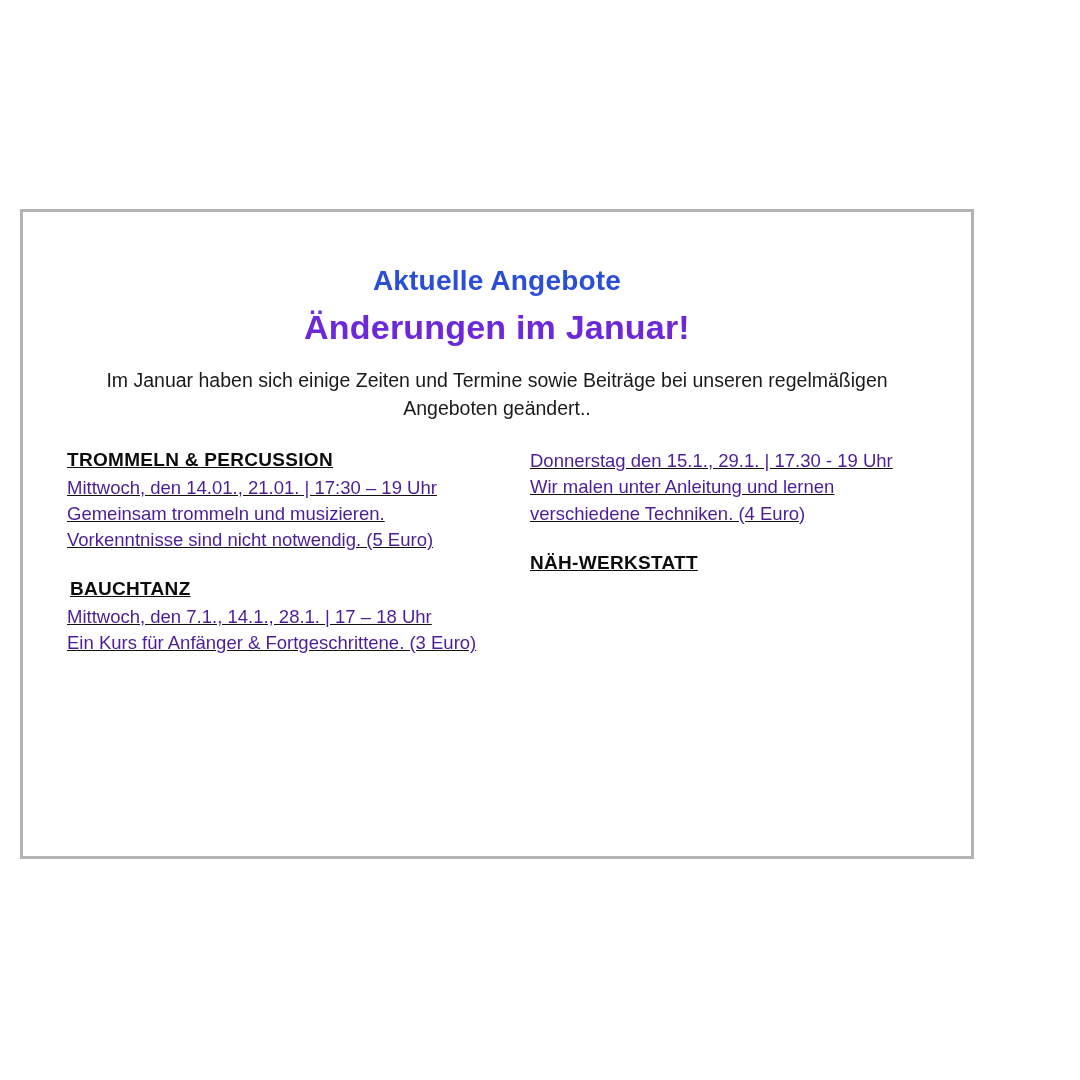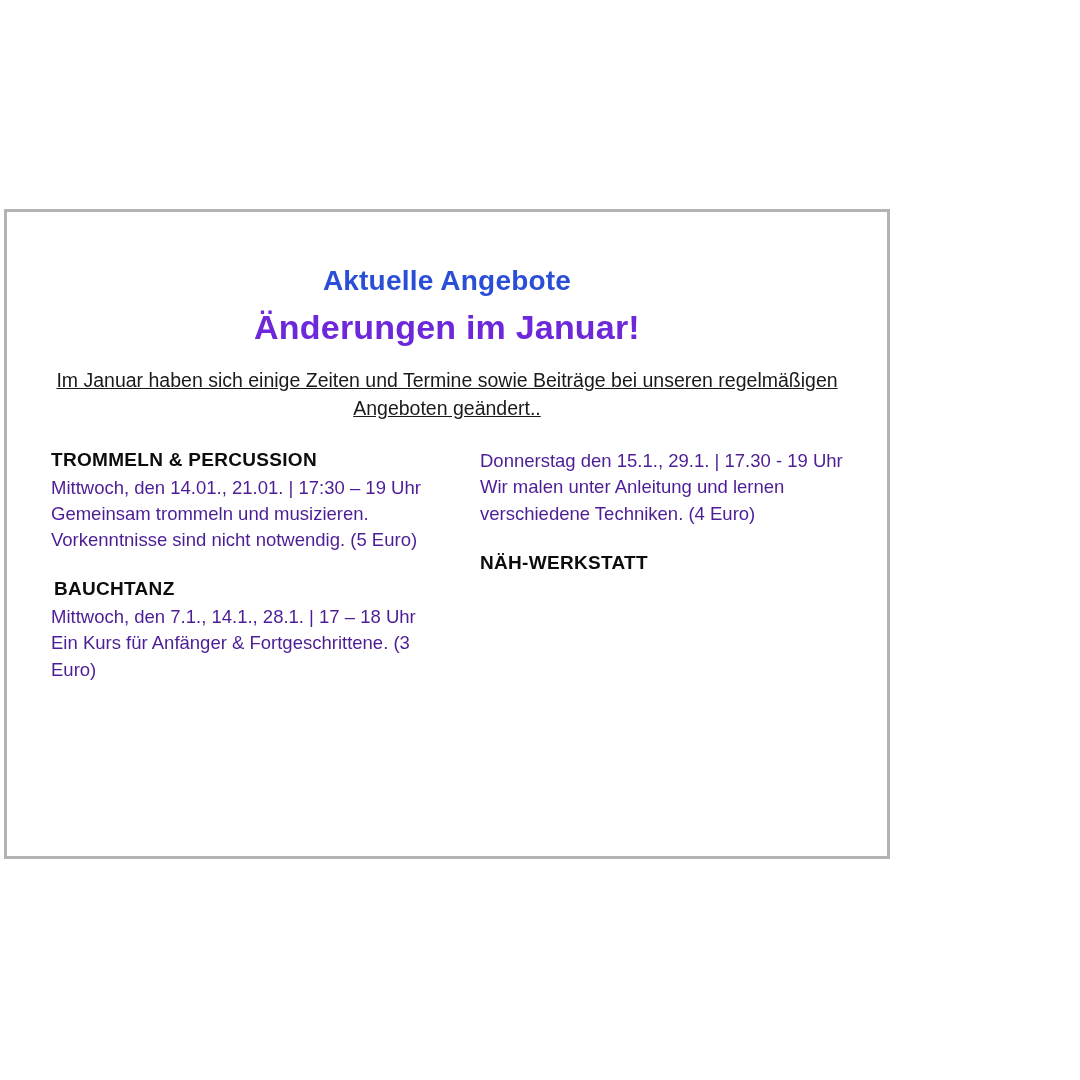--- a/index.html
+++ b/index.html
@@ -18,23 +18,23 @@
   .page {
     position: relative;
     width: 1080px;
     height: 1080px;
     background: #ffffff;
   }
 
   
   .card {
     position: absolute;
-    left: 4px;
+    left: 20px;
     top: 209px;
-    width: 886px;
+    width: 954px;
     height: 650px;
     background: #ffffff;
     border: 3px solid #b3b3b3;
     box-sizing: border-box;
   }
 
   .card-inner {
     position: relative;
     width: 100%;
     height: 100%;
@@ -63,41 +63,41 @@
   }
 
   .intro {
     text-align: center;
     color: #1a1a1a;
     font-size: 19.5px;
     font-weight: 400;
     line-height: 1.45;
     margin: 8px auto;
     max-width: 945px;
-    text-decoration: underline;
   }
 
   .columns {
     position: absolute;
     left: 44px;
     right: 30px;
     top: 236px;
     display: flex;
     gap: 0px;
   }
 
   .col {
     width: 50%;
     box-sizing: border-box;
   }
   .col.left { padding-right: 26px; }
   .col.right { padding-left: 26px; }
 
   .offer {
     margin-bottom: 24px;
+    text-decoration: underline;
   }
   .offer:last-child { margin-bottom: 0; margin-top: 24px; }
 
   .offer-title {
     font-size: 19px;
     font-weight: 700;
     letter-spacing: 0.3px;
     color: #0d0d0d;
     margin: 0 0 2px 0;
     line-height: 1.3;

